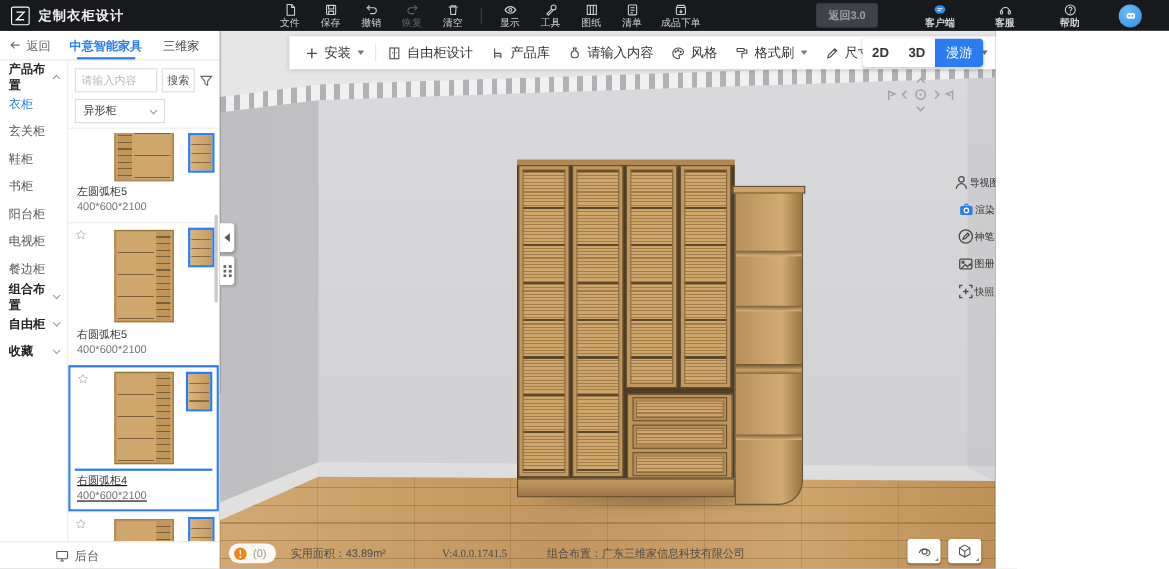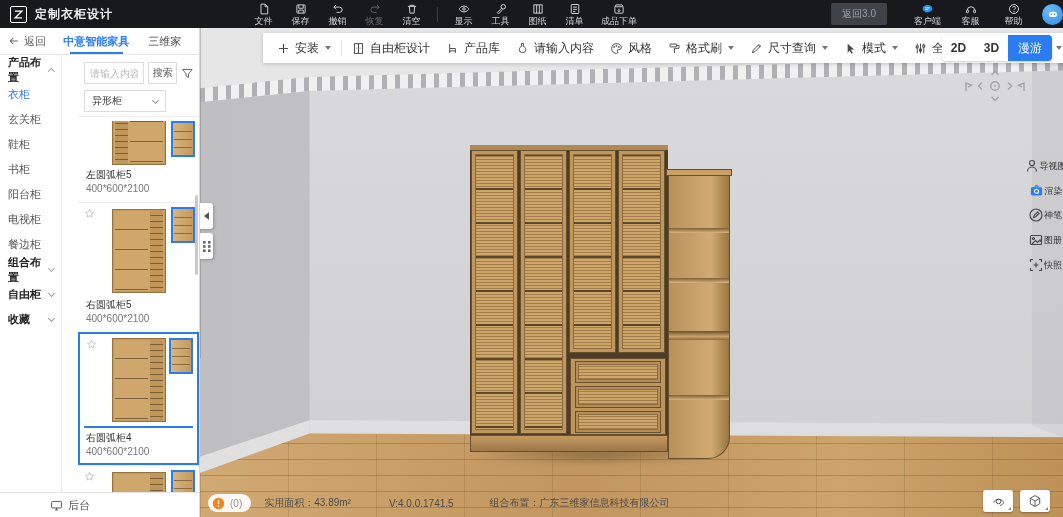--- a/index.html
+++ b/index.html
@@ -1,42 +1,42 @@
 <!DOCTYPE html>
 <html><head>
 <meta charset="utf-8">
 <style>
   * { margin:0; padding:0; box-sizing:border-box; }
   html,body { width:1063px; height:517px; overflow:hidden; font-family:"Liberation Sans","DejaVu Sans",sans-serif; }
-  .app { position:relative; width:1063px; height:517px; background:#404040; }
+  .app { position:relative; width:905px; height:517px; background:#404040; }
 
   
   .topbar { position:absolute; left:0; top:0; width:1063px; height:28px; background:#17191d; display:flex; align-items:center; color:#cfd2d6; z-index:50; }
   .tb-left { display:flex; align-items:center; gap:8px; padding-left:10px; width:245px; }
   .logo { width:17px; height:17px; border:1.5px solid #fff; border-radius:2px; display:flex; align-items:center; justify-content:center; }
   .tb-title { font-size:12px; font-weight:bold; color:#f0f0f2; letter-spacing:1px; }
   .tb-menu { display:flex; align-items:center;justify-content:center; }
   .tb-item { display:flex; flex-direction:column; align-items:center; justify-content:center; min-width:37px; height:28px; font-size:9px; color:#cfd2d6; cursor:pointer; line-height:10px; }
   .tb-item svg { margin-bottom:1px; }
   .tb-item.disabled { opacity:.4; }
   .tb-item.wide { min-width:52px; }
   .tb-div { width:1px; height:15px; background:#3a3d43; margin:0 7px; }
-  .tb-right { margin-left:auto; display:flex; align-items:center; gap:6px; padding-right:0; }
+  .tb-right { margin-left:auto; display:flex; align-items:center; gap:22px; padding-right:25px;font-weight:bold; }
   .btn-back3 { background:#3f4349; color:#9aa0a8; font-size:10px; padding:4px 11px; border-radius:2px; margin-right:16px; cursor:pointer; }
   .avatar { width:21px; height:21px; border-radius:50%; background:radial-gradient(circle at 35% 30%, #6db9f7, #2f8de4); display:flex; align-items:center; justify-content:center; margin-left:4px; }
 
   
   .sidebar { position:absolute; left:0; top:28px; width:200px; bottom:0; background:#fff; border-right:1px solid #d9d9d9; z-index:40; }
   .sb-header { height:27px; border-bottom:1px solid #e6e6e6; display:flex; align-items:center; font-size:11px; }
   .sb-back { width:62px; display:flex; align-items:center; gap:4px; padding-left:8px; color:#666; cursor:pointer; }
   .sb-tabs { flex:1; display:flex; height:100%; }
   .sb-tab { flex:1; display:flex; align-items:center; justify-content:center; color:#444; cursor:pointer; position:relative; font-size:11px; }
   .sb-tab.active { color:#2b7cf0; font-weight:bold; }
   .sb-tab.active::after { content:""; position:absolute; left:8px; right:8px; bottom:0; height:2px; background:#2b7cf0; }
-  .sb-body { display:flex; height:437px;gap:16px; }
+  .sb-body { display:flex; height:437px; }
   .sb-nav { width:62px; border-right:1px solid #ececec; padding-top:2px; }
   .nav-row { height:25px; display:flex; align-items:center; justify-content:space-between; padding:0 7px 0 8px; font-size:11px; color:#555; cursor:pointer; }
   .nav-row.section { color:#222; font-weight:bold; }
   .nav-row.active { color:#2b7cf0; }
   .chev { width:5px; height:5px; border-right:1px solid #999; border-bottom:1px solid #999; }
   .chev.down { transform:rotate(45deg); margin-top:-2px; }
   .chev.up { transform:rotate(-135deg); margin-top:3px; }
   .sb-list { flex:1; position:relative; overflow:hidden; }
   .search-row { display:flex; align-items:center; margin:7px 5px 6px 6px; gap:4px; }
   .search-input { flex:1; height:22px; border:1px solid #dcdcdc; font-size:10px; padding:0 5px; color:#333; width:60px; }
@@ -52,21 +52,21 @@
   .cab::before { content:""; position:absolute; top:0; bottom:0; width:13px; background:repeating-linear-gradient(180deg,#c1965b 0 5px,#7d5f37 5px 6px); }
   .cab::after { content:""; position:absolute; top:0; bottom:0; background:repeating-linear-gradient(180deg,transparent 0 19px,#7d5f37 19px 20px); }
   .cab.r::before { right:2px; } .cab.r::after { left:2px; right:17px; }
   .cab.l::before { left:2px; } .cab.l::after { right:2px; left:17px; }
   .mini { position:absolute; top:4px; right:4px; width:24px; height:36px; border:2px solid #2b7cf0; background:linear-gradient(90deg,#d9b57f,#c49a5f); }
   .mini::after { content:""; position:absolute; inset:1px; background:repeating-linear-gradient(180deg,transparent 0 7px,#8a6a40 7px 8px); }
   .star { position:absolute; top:5px; left:6px; z-index:2; }
   .meta { padding:3px 2px 2px; }
   .p-name { font-size:10px; color:#333; line-height:14px; }
   .p-size { font-size:10px; color:#777; line-height:14px; }
-  .card.selected { border:2px solid #2b7cf0; padding:2px 4px 2px; }
+  .card.selected { border:2px solid #2b7cf0; padding:2px 4px 2px;text-decoration:underline; }
   .card.selected .meta { border-top:2px solid #2b7cf0; margin-top:2px; }
   .sb-scroll { position:absolute; right:1px; top:140px; width:3px; height:80px; border-radius:2px; background:#c9c9cc; }
   .sb-footer { position:absolute; left:0; bottom:0; width:199px; height:25px; background:#fff; border-top:1px solid #e6e6e6; display:flex; align-items:center; gap:5px; padding-left:50px; font-size:11px; color:#555; cursor:pointer; }
 
   
   .viewport { position:absolute; left:200px; top:28px; right:0; bottom:0; overflow:hidden; background:linear-gradient(180deg,#dadadc,#cfcfd2); }
   .scene { position:absolute; inset:0; }
   .scene > div { position:absolute; inset:0; }
   .ceiling { background:#e6e6e7; clip-path:polygon(0 0,100% 0,100% 5.9%,12.7% 10%,0 12.3%); }
   .molding { background:repeating-linear-gradient(90deg,rgba(125,125,132,.55) 0 5px,rgba(0,0,0,0) 5px 13px),#f0f0f1; clip-path:polygon(0 12.3%,12.7% 10%,100% 5.9%,100% 8.7%,12.7% 12.9%,0 15.2%); }
@@ -120,21 +120,21 @@
   .edge-tab { position:absolute; left:0; width:13px; height:26px; background:#fff; border-radius:0 3px 3px 0; box-shadow:1px 1px 3px rgba(0,0,0,.25); display:flex; align-items:center; justify-content:center; cursor:pointer; z-index:9; }
   .et1 { top:175px; } .et2 { top:205px; }
   .tri-left { width:0; height:0; border-top:4px solid transparent; border-bottom:4px solid transparent; border-right:5px solid #555; }
 
   .right-tools { position:absolute; right:2px; top:130px; width:32px; display:flex; flex-direction:column; align-items:center; gap:9px; z-index:9; }
   .rtool { display:flex; flex-direction:row; align-items:center; cursor:pointer; color:#4a4a4a; }
   .rtool span { font-size:9px; color:#333; margin-top:1px; white-space:nowrap; }
 
   .statusbar { position:absolute; left:8px; bottom:5px; display:flex; align-items:center; font-size:10px; color:#4a4a4a; z-index:9; }
   .warn-pill { background:rgba(255,255,255,.92); border-radius:9px; height:18px; display:flex; align-items:center; gap:5px; padding:0 9px 0 4px; color:#999; }
-  .sb-area { margin-left:13px; } .sb-ver { margin-left:38px; } .sb-prov { margin-left:36px; }
+  .sb-area { margin-left:13px; } .sb-ver { margin-left:51px;font-family:Liberation Serif, serif; } .sb-prov { margin-left:36px; }
 
   .corner-btns { position:absolute; right:13px; bottom:5px; display:flex; gap:7px; z-index:9; }
   .cbtn { width:30px; height:22px; background:#fff; border-radius:3px; box-shadow:0 1px 2px rgba(0,0,0,.3); display:flex; align-items:center; justify-content:center; cursor:pointer; color:#555; position:relative; }
   .cbtn::after { content:""; position:absolute; right:2px; bottom:2px; width:0; height:0; border-left:3px solid transparent; border-bottom:3px solid #888; }
 </style>
 </head>
 <body>
 
 <div class="app">
 

